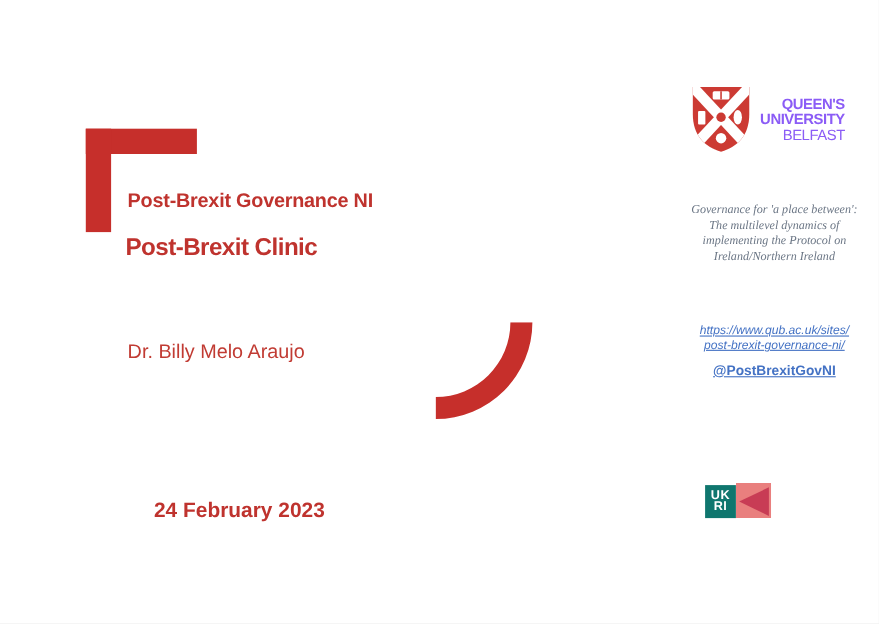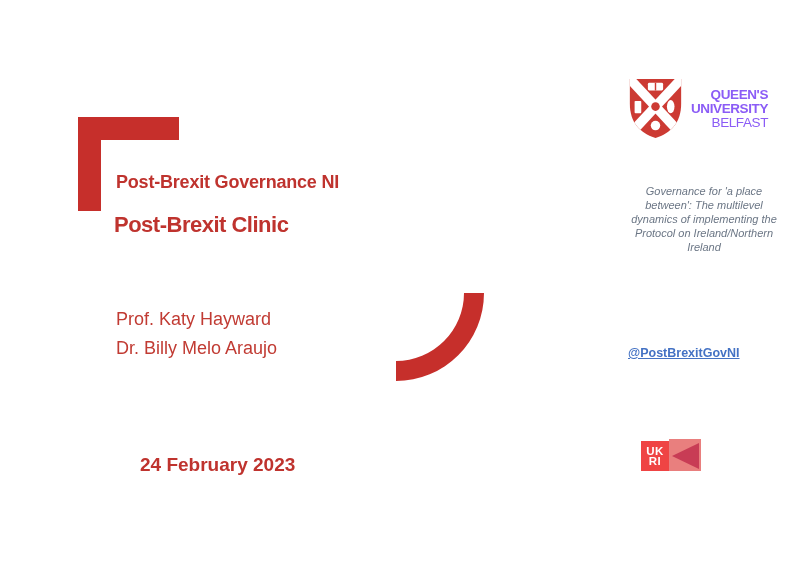--- a/index.html
+++ b/index.html
@@ -47,41 +47,41 @@
     position:absolute;left:627px;top:77px;
     display:flex;align-items:center;gap:7px;
   }
   .qub-shield{width:57px;height:63px;flex:0 0 auto;}
   .qub-text{color:#8b5cf6;line-height:14px;letter-spacing:-0.4px;text-align:right;}
   .qub-text .l1,.qub-text .l2{font-size:13.5px;font-weight:700;}
   .qub-text .l3{font-size:13.5px;font-weight:400;}
   .desc{
     position:absolute;left:628px;top:184px;width:152px;
     text-align:center;font-style:italic;
-    font-size:11px;line-height:14px;color:#6b7685;
+    font-size:11px;line-height:14px;color:#6b7685;font-family:Liberation Serif, serif;
   }
   .site-link{
     position:absolute;left:628px;top:295px;width:152px;
     text-align:center;font-style:italic;
     font-size:11px;line-height:13px;color:#4472c4;cursor:pointer;
   }
   .site-link span{display:block;text-decoration:underline;}
   .twitter{
-    position:absolute;left:628px;top:346px;width:152px;
-    font-weight:700;font-size:12.5px;
+    position:absolute;left:628px;top:330px;width:152px;
+    text-align:center;font-weight:700;font-size:12.5px;
     color:#4472c4;text-decoration:underline;cursor:pointer;
   }
   
   .ukri{
     position:absolute;left:641px;top:439px;
     width:140px;height:34px;
   }
   .ukri-square{
     position:absolute;left:0;top:2px;width:28px;height:30px;
-    background:#ef4444;color:#ffffff;
+    background:#0f766e;color:#ffffff;
     display:flex;flex-direction:column;align-items:center;justify-content:center;
     font-weight:800;font-size:11.5px;line-height:10.5px;letter-spacing:0.5px;
   }
   .ukri-mark{position:absolute;left:28px;top:0;width:32px;height:32px;}
   .esrc-text{
     position:absolute;left:66px;top:3px;
     font-size:8.5px;line-height:9.5px;font-weight:700;color:#26265e;
     white-space:nowrap;
   }
 </style>
@@ -89,21 +89,20 @@
 <body>
 
 <div class="slide">
 
   <div class="bracket"></div>
 
   <div class="kicker">Post-Brexit Governance NI</div>
   <div class="main-title">Post-Brexit Clinic</div>
 
   <div class="authors">
-    <div>Prof. Katy Hayward</div>
     <div>Dr. Billy Melo Araujo</div>
   </div>
 
   <div class="date">24 February 2023</div>
 
   <svg class="arc" viewBox="0 0 89 89" aria-hidden="true">
     <path d="M88,0 A88,88 0 0 1 0,88 L0,68 A68,68 0 0 0 68,0 Z" fill="#c62f2b"></path>
   </svg>
 
   <div class="qub-logo">
@@ -127,20 +126,24 @@
     </svg>
     <div class="qub-text">
       <div class="l1">QUEEN'S</div>
       <div class="l2">UNIVERSITY</div>
       <div class="l3">BELFAST</div>
     </div>
   </div>
 
   <div class="desc">Governance for 'a place between': The multilevel dynamics of implementing the Protocol on Ireland/Northern Ireland</div>
 
+  <div class="site-link">
+    <span>https://www.qub.ac.uk/sites/</span>
+    <span>post-brexit-governance-ni/</span>
+  </div>
 
   <div class="twitter">@PostBrexitGovNI</div>
 
   <div class="ukri">
     <div class="ukri-square">
       <div>UK</div>
       <div>RI</div>
     </div>
     <svg class="ukri-mark" viewBox="0 0 32 32" aria-hidden="true">
       <rect x="0" y="0" width="32" height="32" fill="#e97f7e"></rect>

